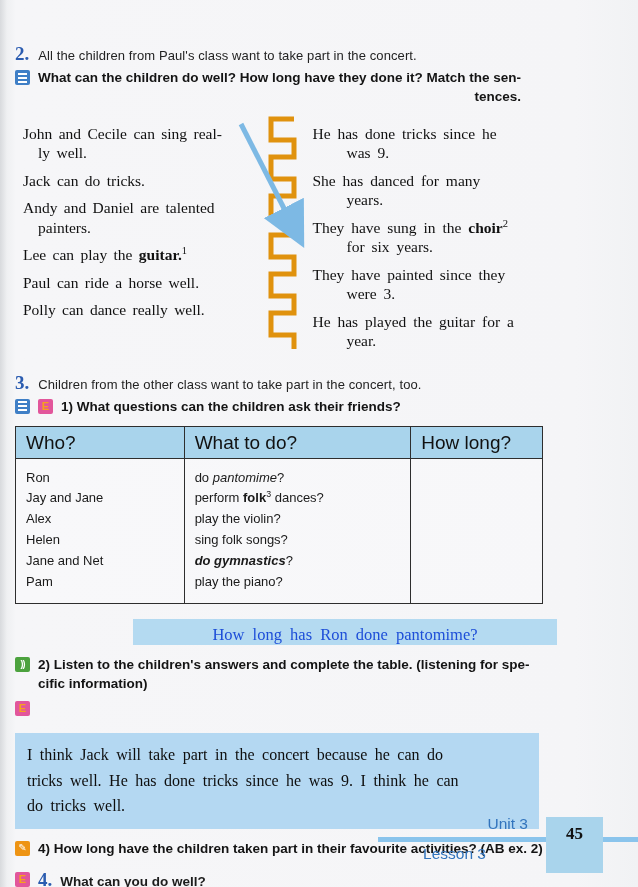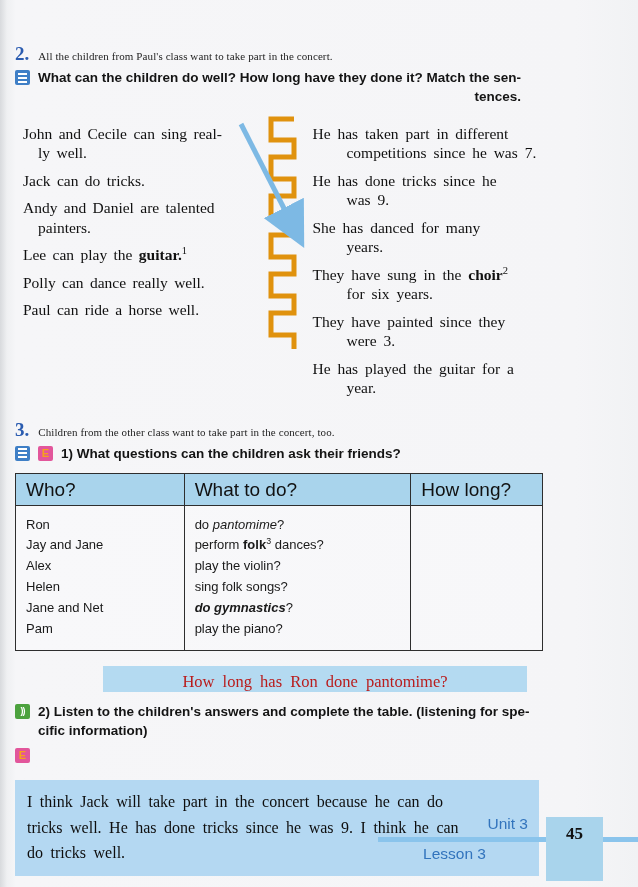--- a/index.html
+++ b/index.html
@@ -3,21 +3,21 @@
 <meta charset="utf-8">
 <style>
   html,body{margin:0;padding:0;}
   body{width:638px;height:887px;background:#e9eaec;font-family:"Liberation Sans",sans-serif;}
   .page{position:relative;width:638px;height:887px;overflow:hidden;color:#1c1c1c;
         background:linear-gradient(90deg,#d8dadd 0,#eff0f2 7px,#f6f6f8 16px,#f5f5f7 90%,#f1f2f4 100%);}
   .content{padding:44px 22px 0 15px;}
 
   .ex-head{display:flex;gap:9px;align-items:baseline;}
   .ex-num{font-family:"Liberation Serif",serif;font-weight:bold;color:#2b5cb0;font-size:19px;line-height:1;}
-  .intro{font-size:11px;color:#232323;letter-spacing:.1px;font-family:Liberation Serif, serif;}
+  .intro{font-size:13px;color:#232323;letter-spacing:.1px;}
 
   .task-line{display:flex;gap:8px;margin-top:6px;align-items:flex-start;text-align:right;}
   .task{font-weight:bold;font-size:13.5px;line-height:1.4;margin:0;color:#141414;}
 
   .icon{width:15px;height:15px;border-radius:2px;flex:none;display:flex;align-items:center;justify-content:center;margin-top:1px;overflow:hidden;}
   .i-list{background:#3f7fc6;}
   .i-list .bars{width:9px;height:10px;background:repeating-linear-gradient(180deg,#ffffff 0 1.6px,rgba(255,255,255,0) 1.6px 4.2px);}
   .i-speak{background:#e2569b;}
   .i-speak .g{color:#f6a21c;font-weight:bold;font-size:11px;line-height:1;}
   .i-listen{background:#4ca23e;}
@@ -40,37 +40,37 @@
   .i{font-style:italic;}
   .bi{font-weight:bold;font-style:italic;}
   .sup{font-size:68%;vertical-align:super;line-height:0;}
 
   .sec3{margin-top:14px;}
   table{border-collapse:collapse;width:528px;font-size:13px;margin-top:9px;background:rgba(255,255,255,.25);}
   th,td{border:1.6px solid #2e2e2e;text-align:left;vertical-align:top;}
   th{background:#a9d4ec;font-weight:normal;padding:5px 10px 4px;font-size:19px;color:#111;}
   td{padding:9px 10px 11px;line-height:1.6;color:#1a1a1a;}
 
-  .q-box{margin:15px 0 0 88px;width:424px;background:#b4daf1;text-align:center;
-         font-family:"Liberation Serif",serif;font-size:16.5px;color:#b91c1c;padding:6px 0 0;word-spacing:4px;}
+  .q-box{margin:15px 0 0 118px;width:424px;background:#b4daf1;text-align:center;
+         font-family:"Liberation Serif",serif;font-size:16.5px;color:#1d4ed8;padding:6px 0 0;word-spacing:4px;}
 
   .task-block{display:flex;gap:8px;margin-top:11px;align-items:flex-start;}
 
   .think-box{margin-top:17px;width:500px;background:#b4d8f2;font-family:"Liberation Serif",serif;
              font-size:16px;line-height:25.5px;padding:9px 12px 10px;color:#0e0e0e;word-spacing:3.5px;}
 
   .ex-line{display:flex;gap:8px;align-items:baseline;margin-top:11px;}
   .ex-line .icon{align-self:center;}
   .ex-line .txt{font-weight:bold;font-size:13.5px;}
 
   .bottom-nav{position:absolute;left:0;right:0;bottom:0;height:76px;}
   .nav-line{position:absolute;left:378px;right:0;top:26px;height:4.5px;background:#8ac4ec;}
   .unit-label{position:absolute;right:110px;top:4px;color:#3274bd;font-size:15.5px;}
   .lesson-label{position:absolute;right:152px;top:34px;color:#3274bd;font-size:15.5px;}
-  .page-tab{position:absolute;right:35px;top:6px;width:57px;height:64px;background:#a9d4ec;}
+  .page-tab{position:absolute;right:35px;top:6px;width:57px;height:56px;background:#a9d4ec;}
   .page-num{display:block;text-align:center;margin-top:7px;font-family:"Liberation Serif",serif;
             font-weight:bold;font-size:17px;color:#111;}
 </style>
 </head>
 <body>
 
 <div class="page">
   <div class="content">
 
     <section>
@@ -84,38 +84,37 @@
           </span>
         <p class="task"><span>What can the children do well? How long have they done it? Match the sen-</span><br><span>tences.</span></p>
       </div>
 
       <div class="match-row">
         <div class="col-left">
             <div class="m-item left-item"><span>John and Cecile can sing real-</span><br><span>ly well.</span></div>
             <div class="m-item left-item"><span>Jack can do tricks.</span></div>
             <div class="m-item left-item"><span>Andy and Daniel are talented</span><br><span>painters.</span></div>
             <div class="m-item left-item"><span>Lee can play the </span><span class="b">guitar.</span><span class="sup">1</span></div>
+            <div class="m-item left-item"><span>Paul can ride a horse well.</span></div>
             <div class="m-item left-item"><span>Polly can dance really well.</span></div>
-            <div class="m-item left-item"><span>Paul can ride a horse well.</span></div>
           </div>
         <div class="zig">
           <svg class="meander" width="48" height="236" viewBox="0 0 48 236">
             <path d="M 36 3 H 13 V 24 H 36 V 41 H 13 V 63 H 36 V 80 H 13 V 102 H 36 V 119 H 13 V 141 H 36 V 158 H 13 V 180 H 36 V 197 H 13 V 219 H 36 V 233" fill="none" stroke="#e0920e" stroke-width="5"></path>
           </svg>
           <svg class="arrow" width="78" height="130" viewBox="0 0 78 130">
             <defs>
               <marker id="ah" markerWidth="9" markerHeight="9" refX="4.5" refY="4.5" orient="auto">
                 <path d="M0,0 L9,4.5 L0,9 z" fill="#7db9e4"></path>
               </marker>
             </defs>
             <line x1="5" y1="4" x2="58" y2="108" stroke="#7db9e4" stroke-width="5" marker-end="url(#ah)"></line>
           </svg>
         </div>
         <div class="col-right">
-            <div class="m-item right-item"><span>He has taken part in different</span><br><span>competitions since he was 7.</span></div>
             <div class="m-item right-item"><span>He has done tricks since he</span><br><span>was 9.</span></div>
             <div class="m-item right-item"><span>She has danced for many</span><br><span>years.</span></div>
             <div class="m-item right-item"><span>They have sung in the </span><span class="b">choir</span><span class="sup">2</span><br><span>for six years.</span></div>
             <div class="m-item right-item"><span>They have painted since they</span><br><span>were 3.</span></div>
             <div class="m-item right-item"><span>He has played the guitar for a</span><br><span>year.</span></div>
           </div>
       </div>
     </section>
 
     <section class="sec3">

